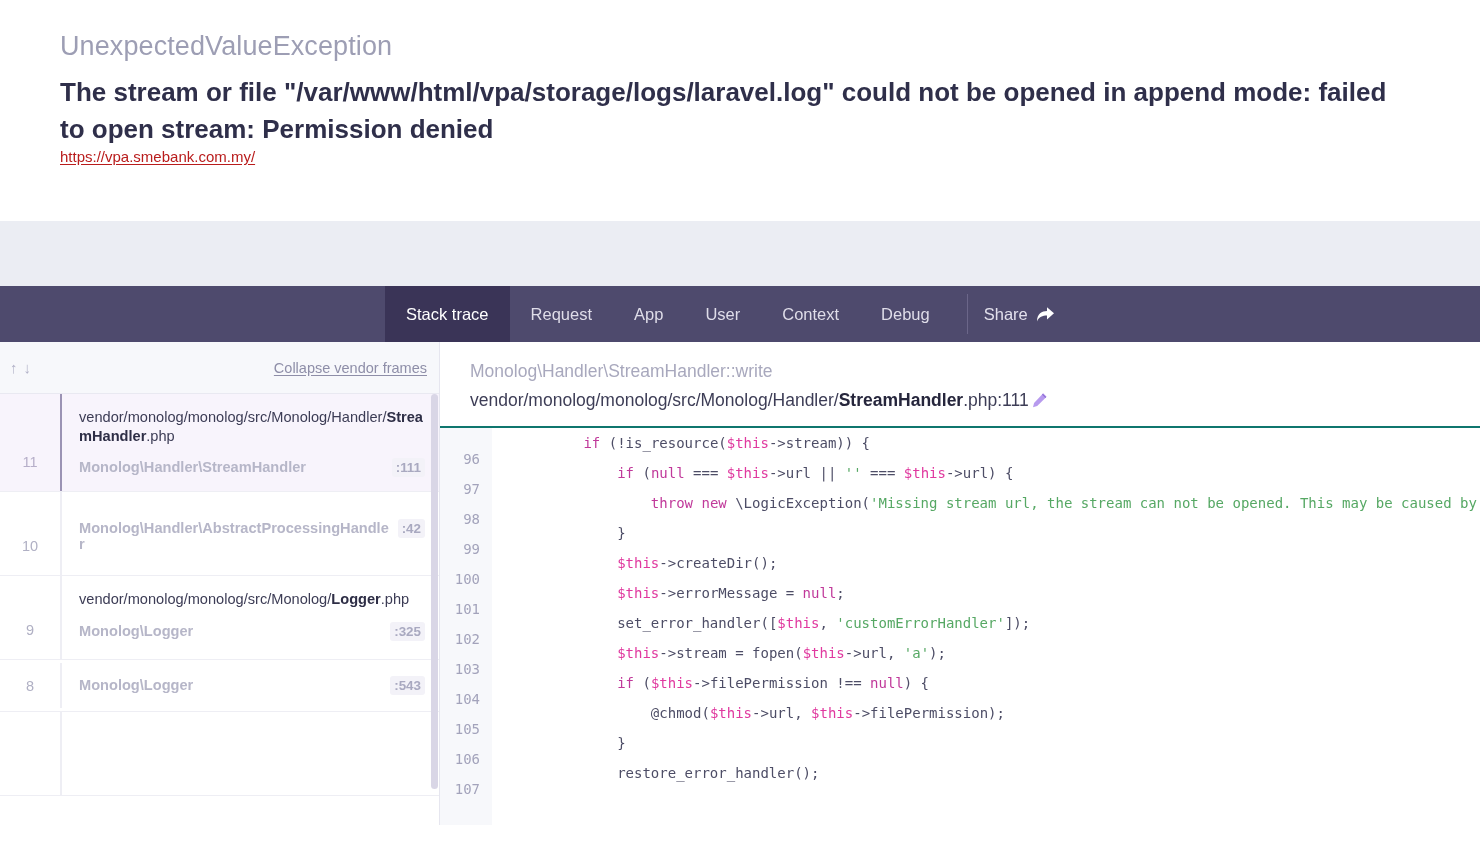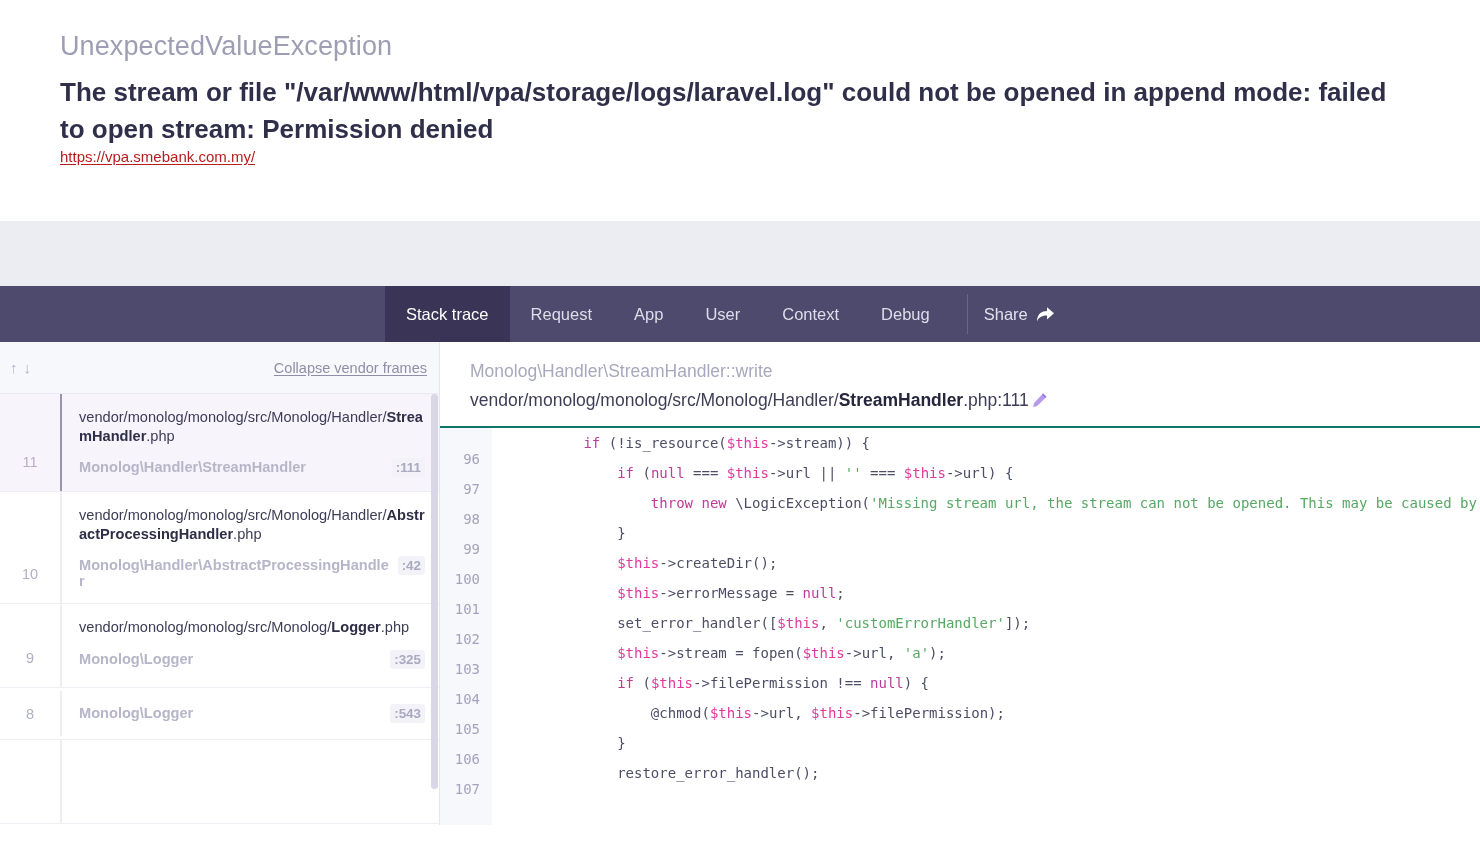--- a/index.html
+++ b/index.html
@@ -346,21 +346,20 @@
           <div class="frame-class-row">
             <span class="frame-class">Monolog\Handler\StreamHandler</span>
             <span class="frame-line">:111</span>
           </div>
         </div>
       </div>
 
       <div class="frame">
         <div class="frame-num">10</div>
         <div class="frame-body">
-          <div class="frame-file"><span>vendor/monolog/monolog/src/Monolog/Handler/</span><b>AbstractProcessingHandler</b><span>.php</span></div>
           <div class="frame-class-row">
             <span class="frame-class">Monolog\Handler\AbstractProcessingHandler</span>
             <span class="frame-line">:42</span>
           </div>
         </div>
       </div>
 
       <div class="frame">
         <div class="frame-num">9</div>
         <div class="frame-body">

